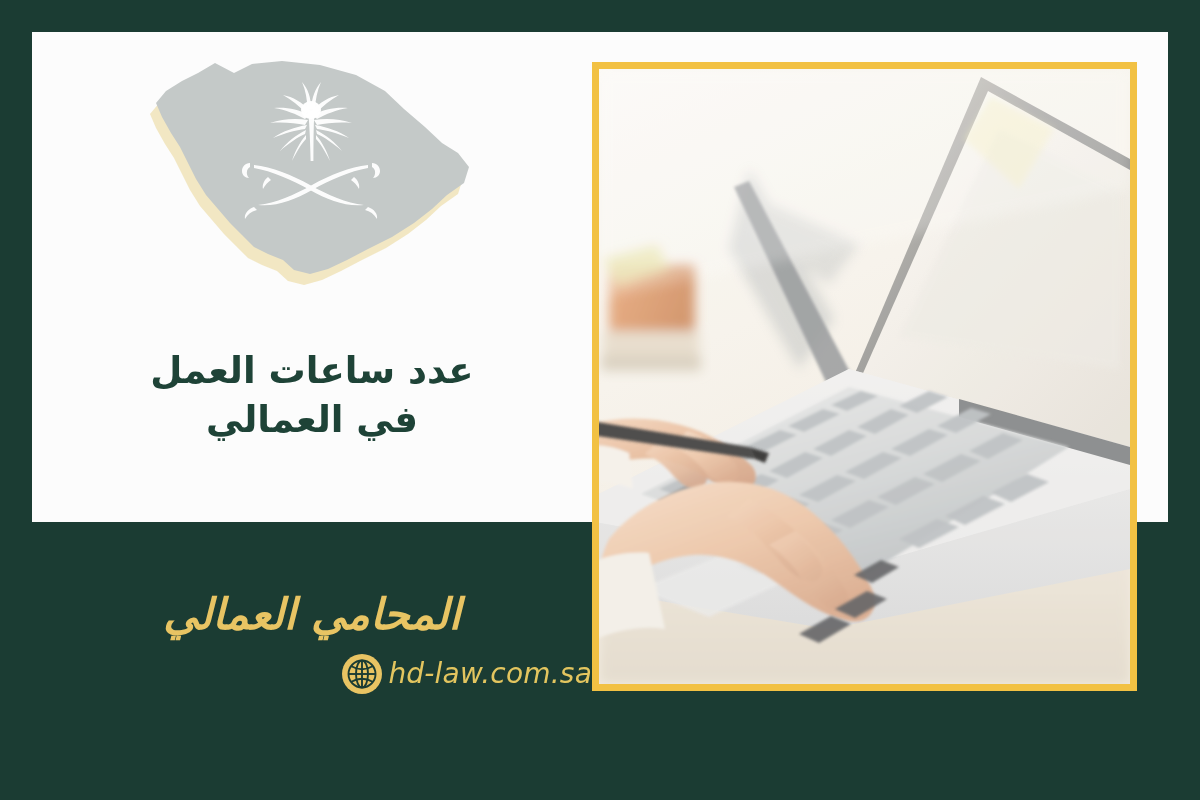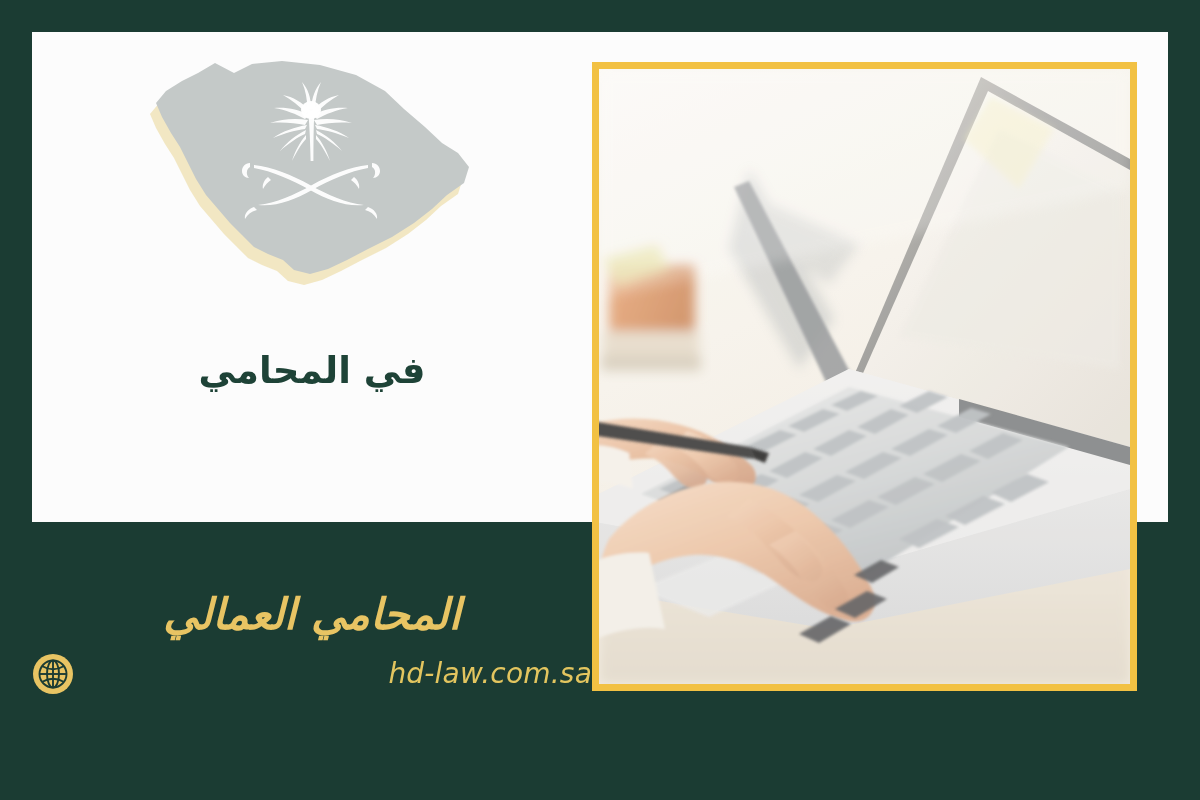--- a/index.html
+++ b/index.html
@@ -85,21 +85,21 @@
     color: #e8c463;
     font-size: 43px;
     font-weight: 700;
     direction: rtl;
     line-height: 1.15;
     white-space: nowrap;
   }
   .brand-url-row {
     display: flex;
     align-items: center;
-    justify-content: space-between;
+    justify-content: flex-end;
     gap: 5px;
     margin-top: 14px;
   }
   .globe-icon {
     width: 42px;
     height: 42px;
     flex: 0 0 42px;
     display: block;
   }
   .brand-url {
@@ -212,21 +212,22 @@
             <path d="M226,150 C232,152 236,157 235,162 C232,157 228,154 223,153 Z"></path>
 
             <path d="M126,120 C122,123 120,128 121,132 C123,128 126,125 129,123 Z"></path>
             <path d="M212,120 C216,123 218,128 217,132 C215,128 212,125 209,123 Z"></path>
           </g>
         </g>
       </svg>
     </div>
 
     <div class="headline">
-      <span class="line">في المحامي</span>
+      <span class="line">عدد ساعات العمل</span>
+      <span class="line">في العمالي</span>
     </div>
   </div>
 
   <div class="brand-block">
     <span class="brand-name">المحامي العمالي</span>
     <div class="brand-url-row">
       <svg class="globe-icon" viewBox="0 0 42 42" xmlns="http://www.w3.org/2000/svg">
         <circle cx="21" cy="21" r="20" fill="#e8c463"></circle>
         <g fill="none" stroke="#1b3c33" stroke-width="1.9">
           <circle cx="21" cy="21" r="13.5"></circle>

